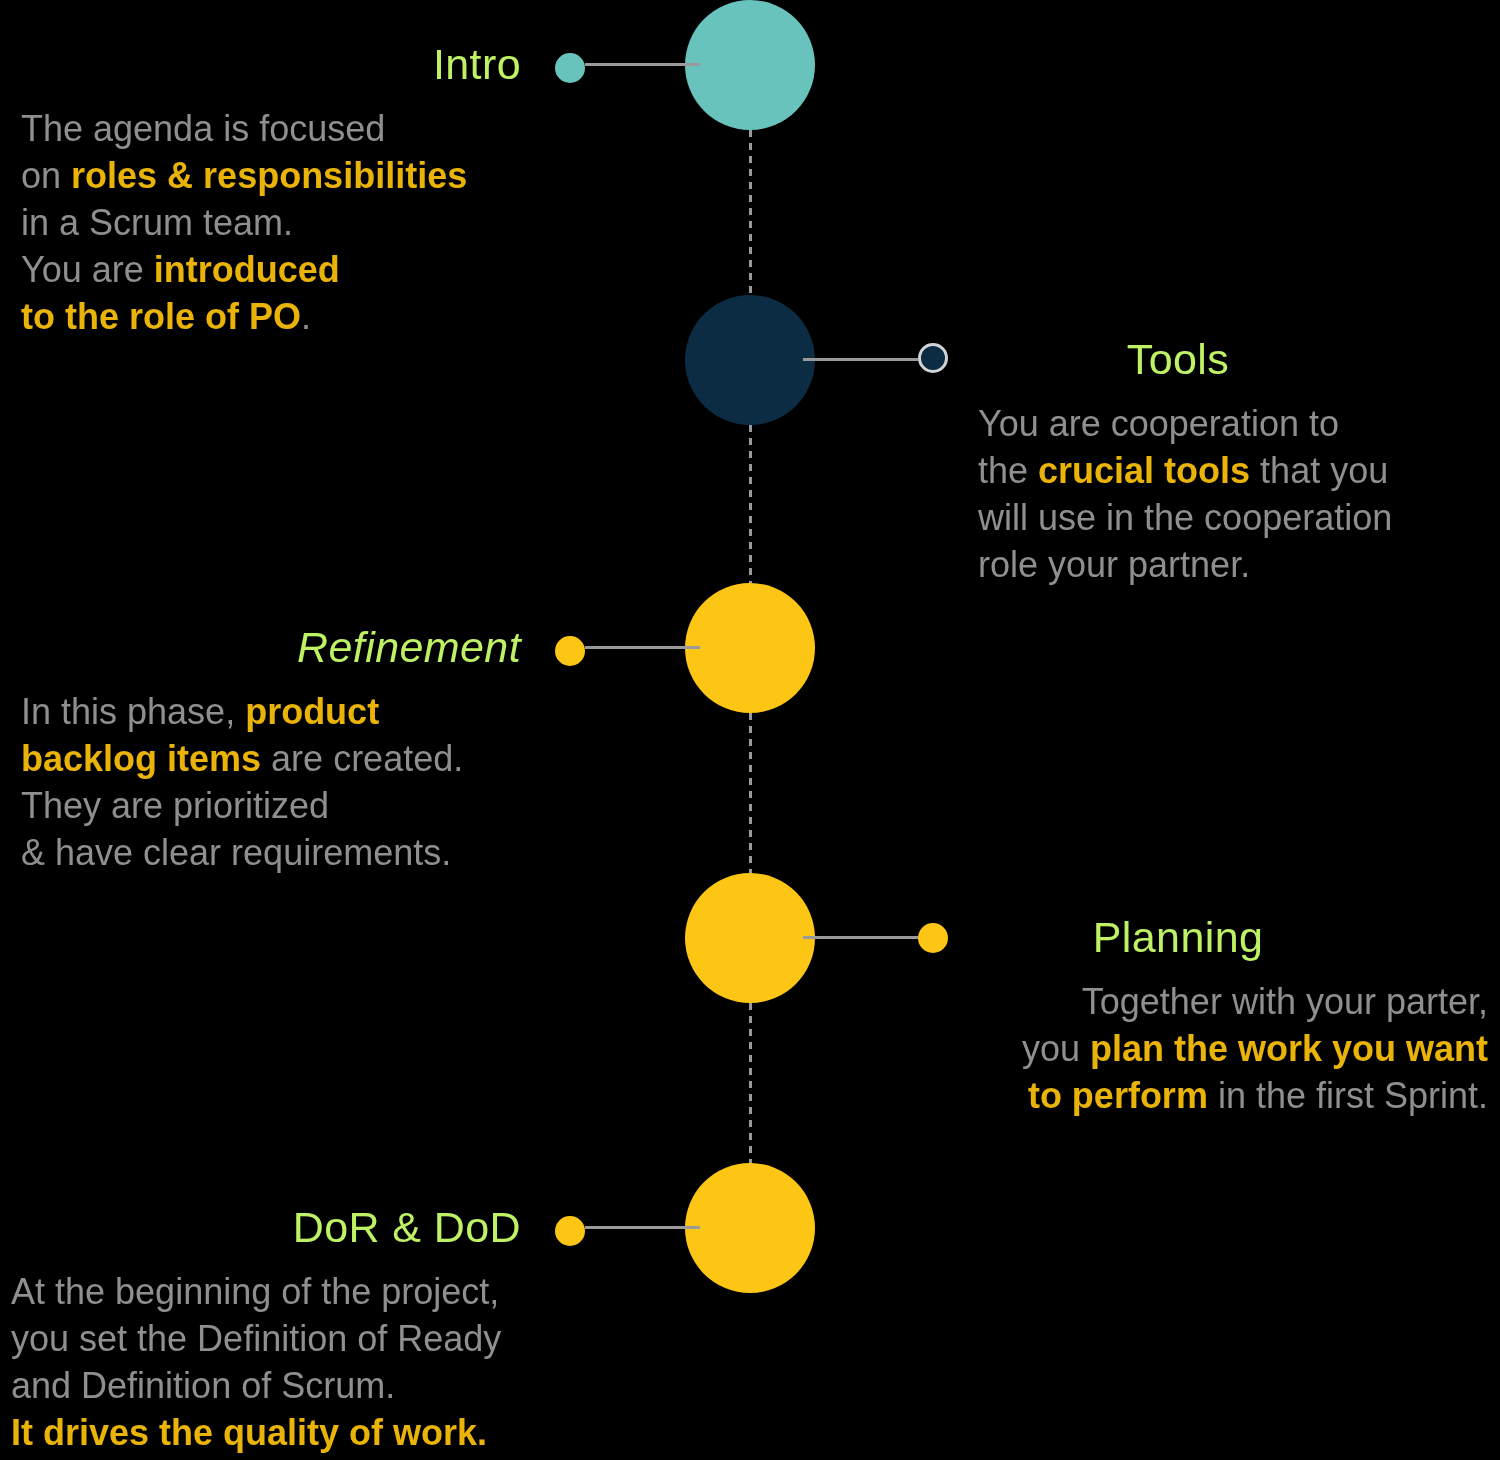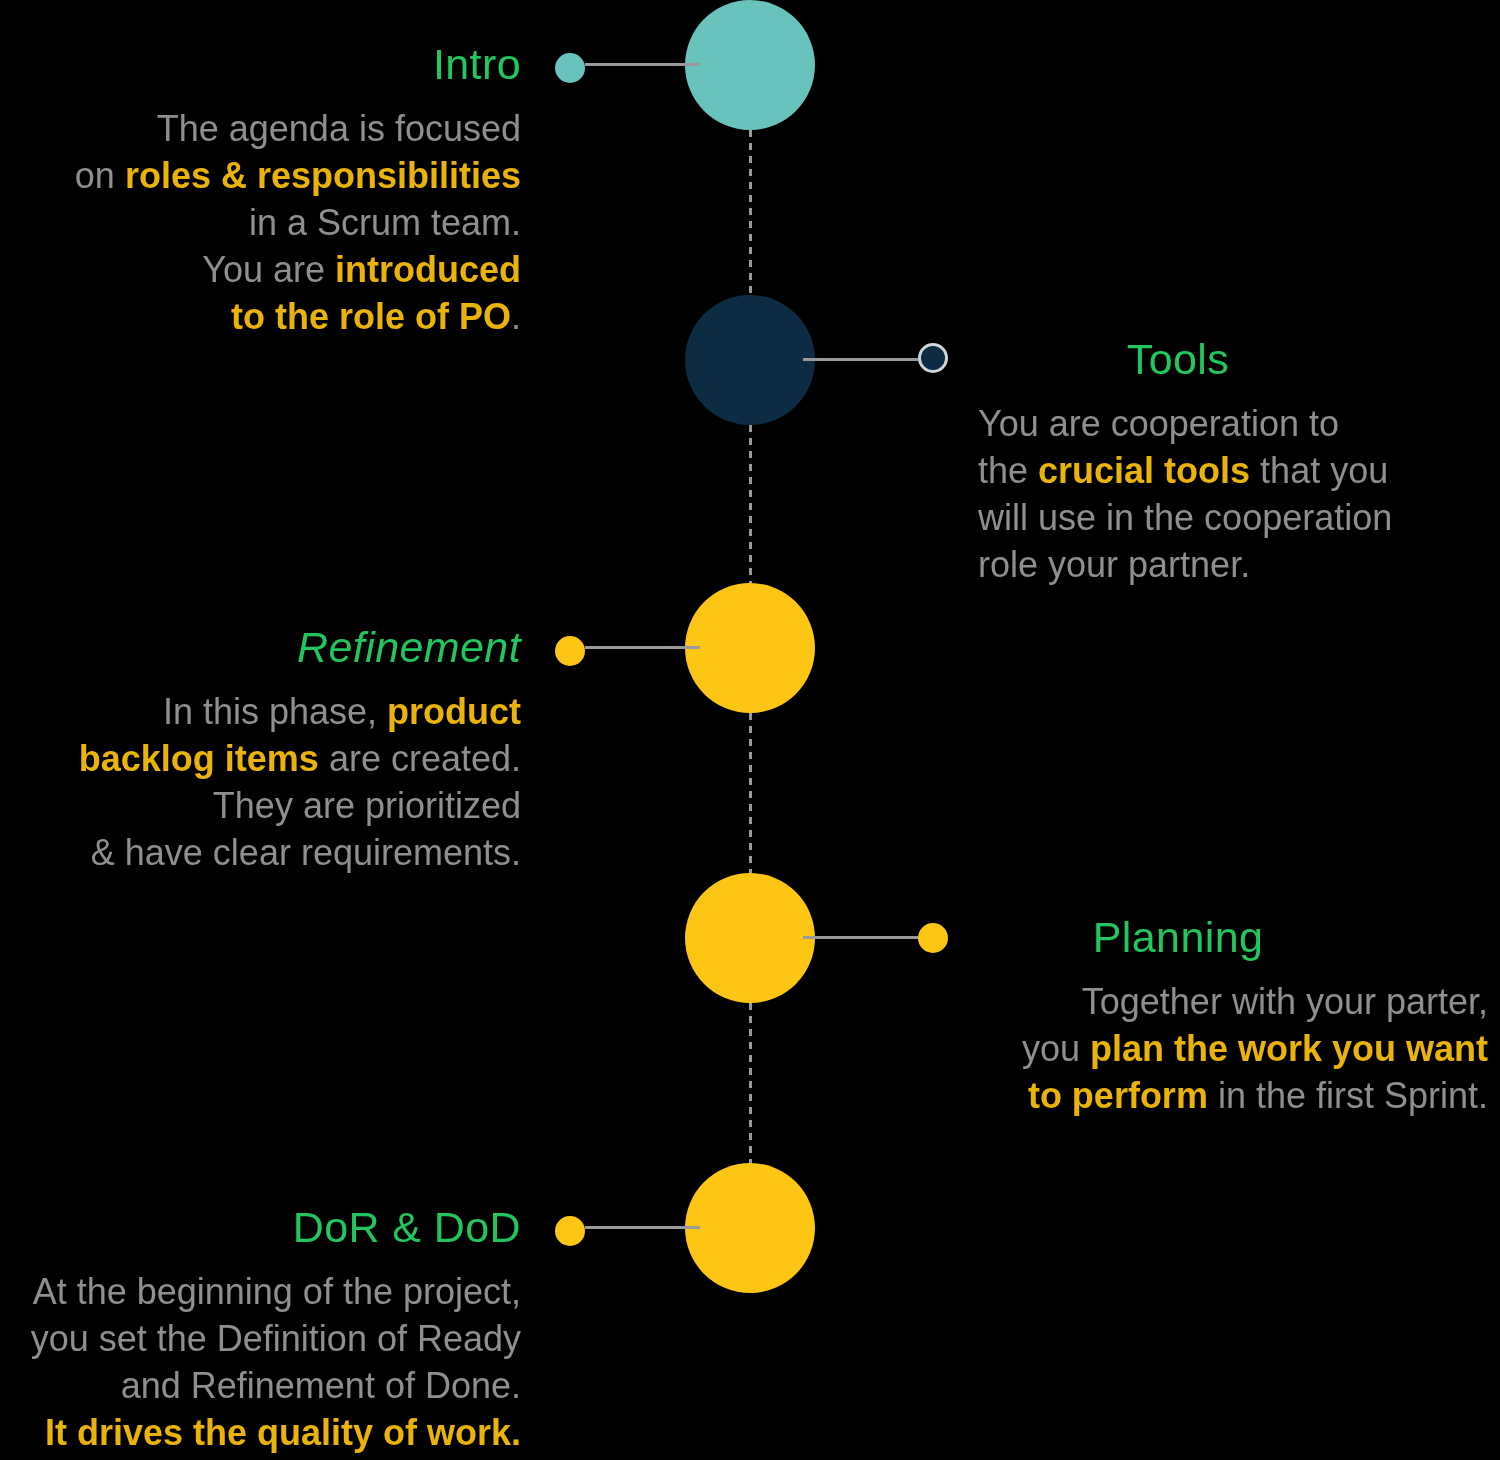--- a/index.html
+++ b/index.html
@@ -50,40 +50,40 @@
     border-radius: 50%;
   }
   .dot.ringed {
     box-sizing: border-box;
     border: 3px solid #cfd4d8;
   }
 
   
   .heading {
     position: absolute;
-    color: #22c55e;
+    color: #bef264;
     font-size: 43px;
     font-weight: 400;
     letter-spacing: 0.4px;
     white-space: nowrap;
     line-height: 1;
   }
   .heading.left  { text-align: right; }
   .heading.right { text-align: center; }
 
   
   .body {
     position: absolute;
     color: #8f8f8f;
     font-size: 36px;
     font-weight: 400;
     line-height: 47px;
     white-space: pre-line;
   }
-  .body.left  { text-align: right; }
+  .body.left  { }
   .body.right { text-align: left; }
   .body b { color: #eab308; font-weight: 700; }
 </style>
 </head>
 <body>
 
 <div id="canvas">
 
   <div class="spine" style="top:130px;height:230px;"></div>
   <div class="spine" style="top:425px;height:158px;"></div>
@@ -111,14 +111,14 @@
   <div class="node" style="left:685px;top:873px;width:130px;height:130px;background:#fdc614;"></div>
   <div class="connector" style="left:803px;top:936px;width:115px;"></div>
   <div class="dot" style="left:918px;top:923px;width:30px;height:30px;background:#fdc614;"></div>
   <div class="heading right" style="left:978px;top:916px;width:400px;">Planning</div>
   <div class="body right" style="left:978px;top:978px;width:510px;text-align:right;"><span>Together with your parter,</span><br><span>you </span><b>plan the work you want</b><br><b>to perform</b><span> in the first Sprint.</span></div>
 
   <div class="node" style="left:685px;top:1163px;width:130px;height:130px;background:#fdc614;"></div>
   <div class="connector" style="left:585px;top:1226px;width:115px;"></div>
   <div class="dot" style="left:555px;top:1216px;width:30px;height:30px;background:#fdc614;"></div>
   <div class="heading left" style="left:121px;top:1206px;width:400px;">DoR &amp; DoD</div>
-  <div class="body left" style="left:11px;top:1268px;width:510px;"><span>At the beginning of the project,</span><br><span>you set the Definition of Ready</span><br><span>and Refinement of Done.</span><br><b>It drives the quality of work.</b></div>
+  <div class="body left" style="left:11px;top:1268px;width:510px;"><span>At the beginning of the project,</span><br><span>you set the Definition of Ready</span><br><span>and Definition of Scrum.</span><br><b>It drives the quality of work.</b></div>
 </div>
 
 </body></html>

